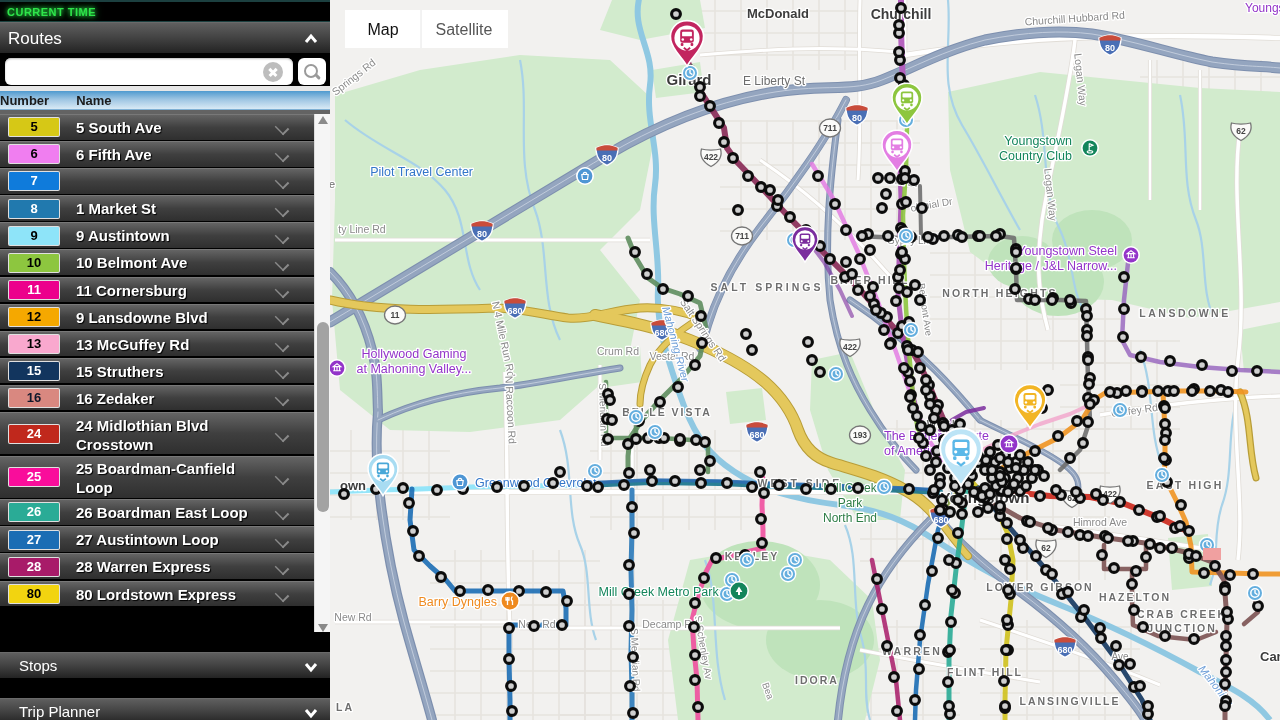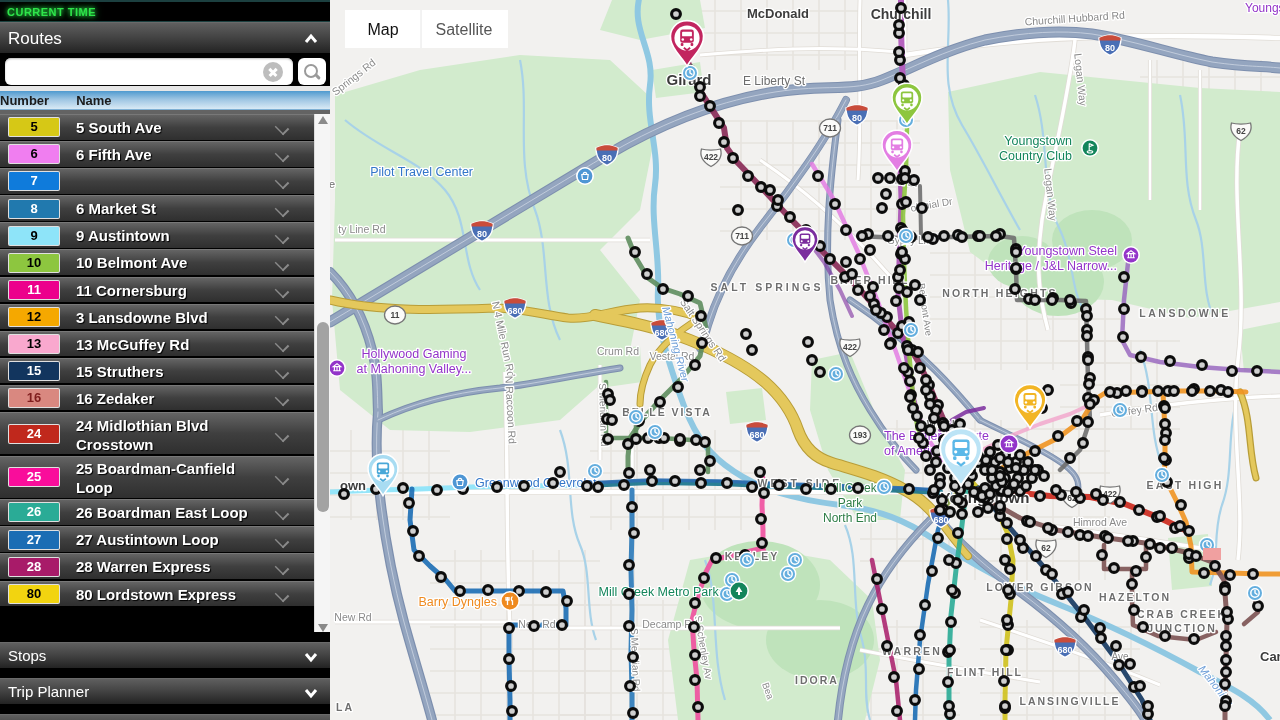--- a/index.html
+++ b/index.html
@@ -3,21 +3,21 @@
 *{margin:0;padding:0;box-sizing:border-box}
 html,body{width:1280px;height:720px;overflow:hidden;font-family:"Liberation Sans",sans-serif;background:#f2f1ef}
 #map{position:absolute;left:0;top:0;width:1280px;height:720px}
 #side{position:absolute;left:0;top:0;width:330px;height:720px;background:#000}
 #clock{height:22px;background:#000;border-top:2px solid #1c4040;border-bottom:1px solid #1c4040;
  color:#2ee54a;font-size:11px;font-weight:bold;letter-spacing:0.5px;line-height:20px;padding-left:7px;
  text-shadow:0 0 4px #2ee54a,0 0 8px #1faa38}
 .hdr{background:linear-gradient(180deg,#5f5f5f 0%,#454545 45%,#232323 100%);color:#fff;font-weight:normal;
  position:relative;border-top:1px solid #6a6a6a}
 #routes-h{height:31px;font-size:17px;line-height:31px;padding-left:8px}
-.acc{height:26px;font-size:15px;line-height:26px;padding-left:8px;margin-top:10px}
+.acc{height:26px;font-size:15px;line-height:26px;padding-left:19px;margin-top:20px}
 .chup,.chdn{position:absolute;right:12px;width:14px;height:14px}
 #search{background:#000;height:38px;position:relative;border-bottom:5px solid #e6e6e6;box-sizing:border-box}
 #inp{position:absolute;left:5px;top:5px;width:288px;height:27px;background:#fff;border-radius:6px;
  box-shadow:inset 0 1px 2px #bbb}
 #clr{position:absolute;left:263px;top:9px;width:20px;height:20px;border-radius:50%;background:#bdbdbd}
 #clr:before{content:"";position:absolute;left:5px;top:9px;width:10px;height:2.6px;background:#fff;transform:rotate(45deg)}
 #clr:after{content:"";position:absolute;left:5px;top:9px;width:10px;height:2.6px;background:#fff;transform:rotate(-45deg)}
 #mag{position:absolute;left:298px;top:5px;width:28px;height:27px;background:#fff;border-radius:6px}
 #mag:before{content:"";position:absolute;left:6px;top:6px;width:10px;height:10px;border:2.4px solid #9a9a9a;border-radius:50%}
 #mag:after{content:"";position:absolute;left:16px;top:17px;width:7px;height:2.8px;background:#9a9a9a;transform:rotate(45deg);border-radius:2px}
@@ -1090,55 +1090,55 @@
           <span class="badge" style="background:#f07ef0;color:#000">6</span>
           <span class="nm">6 Fifth Ave</span>
           <span class="chv"></span>
         </div>
         <div class="row">
           <span class="badge" style="background:#0f7bdb;color:#fff">7</span>
           <span class="chv"></span>
         </div>
         <div class="row">
           <span class="badge" style="background:#2179ae;color:#fff">8</span>
-          <span class="nm">6 Market St</span>
+          <span class="nm">1 Market St</span>
           <span class="chv"></span>
         </div>
         <div class="row">
           <span class="badge" style="background:#8ee4f9;color:#000">9</span>
           <span class="nm">9 Austintown</span>
           <span class="chv"></span>
         </div>
         <div class="row">
           <span class="badge" style="background:#8dc63f;color:#000">10</span>
           <span class="nm">10 Belmont Ave</span>
           <span class="chv"></span>
         </div>
         <div class="row">
           <span class="badge" style="background:#ec008c;color:#fff">11</span>
           <span class="nm">11 Cornersburg</span>
           <span class="chv"></span>
         </div>
         <div class="row">
           <span class="badge" style="background:#f5a800;color:#000">12</span>
-          <span class="nm">3 Lansdowne Blvd</span>
+          <span class="nm">9 Lansdowne Blvd</span>
           <span class="chv"></span>
         </div>
         <div class="row">
           <span class="badge" style="background:#f9a8ce;color:#000">13</span>
           <span class="nm">13 McGuffey Rd</span>
           <span class="chv"></span>
         </div>
         <div class="row">
           <span class="badge" style="background:#12355e;color:#fff">15</span>
           <span class="nm">15 Struthers</span>
           <span class="chv"></span>
         </div>
         <div class="row">
-          <span class="badge" style="background:#d98880;color:#7f1d1d">16</span>
+          <span class="badge" style="background:#d98880;color:#0f172a">16</span>
           <span class="nm">16 Zedaker</span>
           <span class="chv"></span>
         </div>
         <div class="row dbl">
           <span class="badge" style="background:#c0281c;color:#fff">24</span>
           <span class="nm">24 Midlothian Blvd<br>Crosstown</span>
           <span class="chv"></span>
         </div>
         <div class="row dbl">
           <span class="badge" style="background:#f90d9b;color:#fff">25</span>

